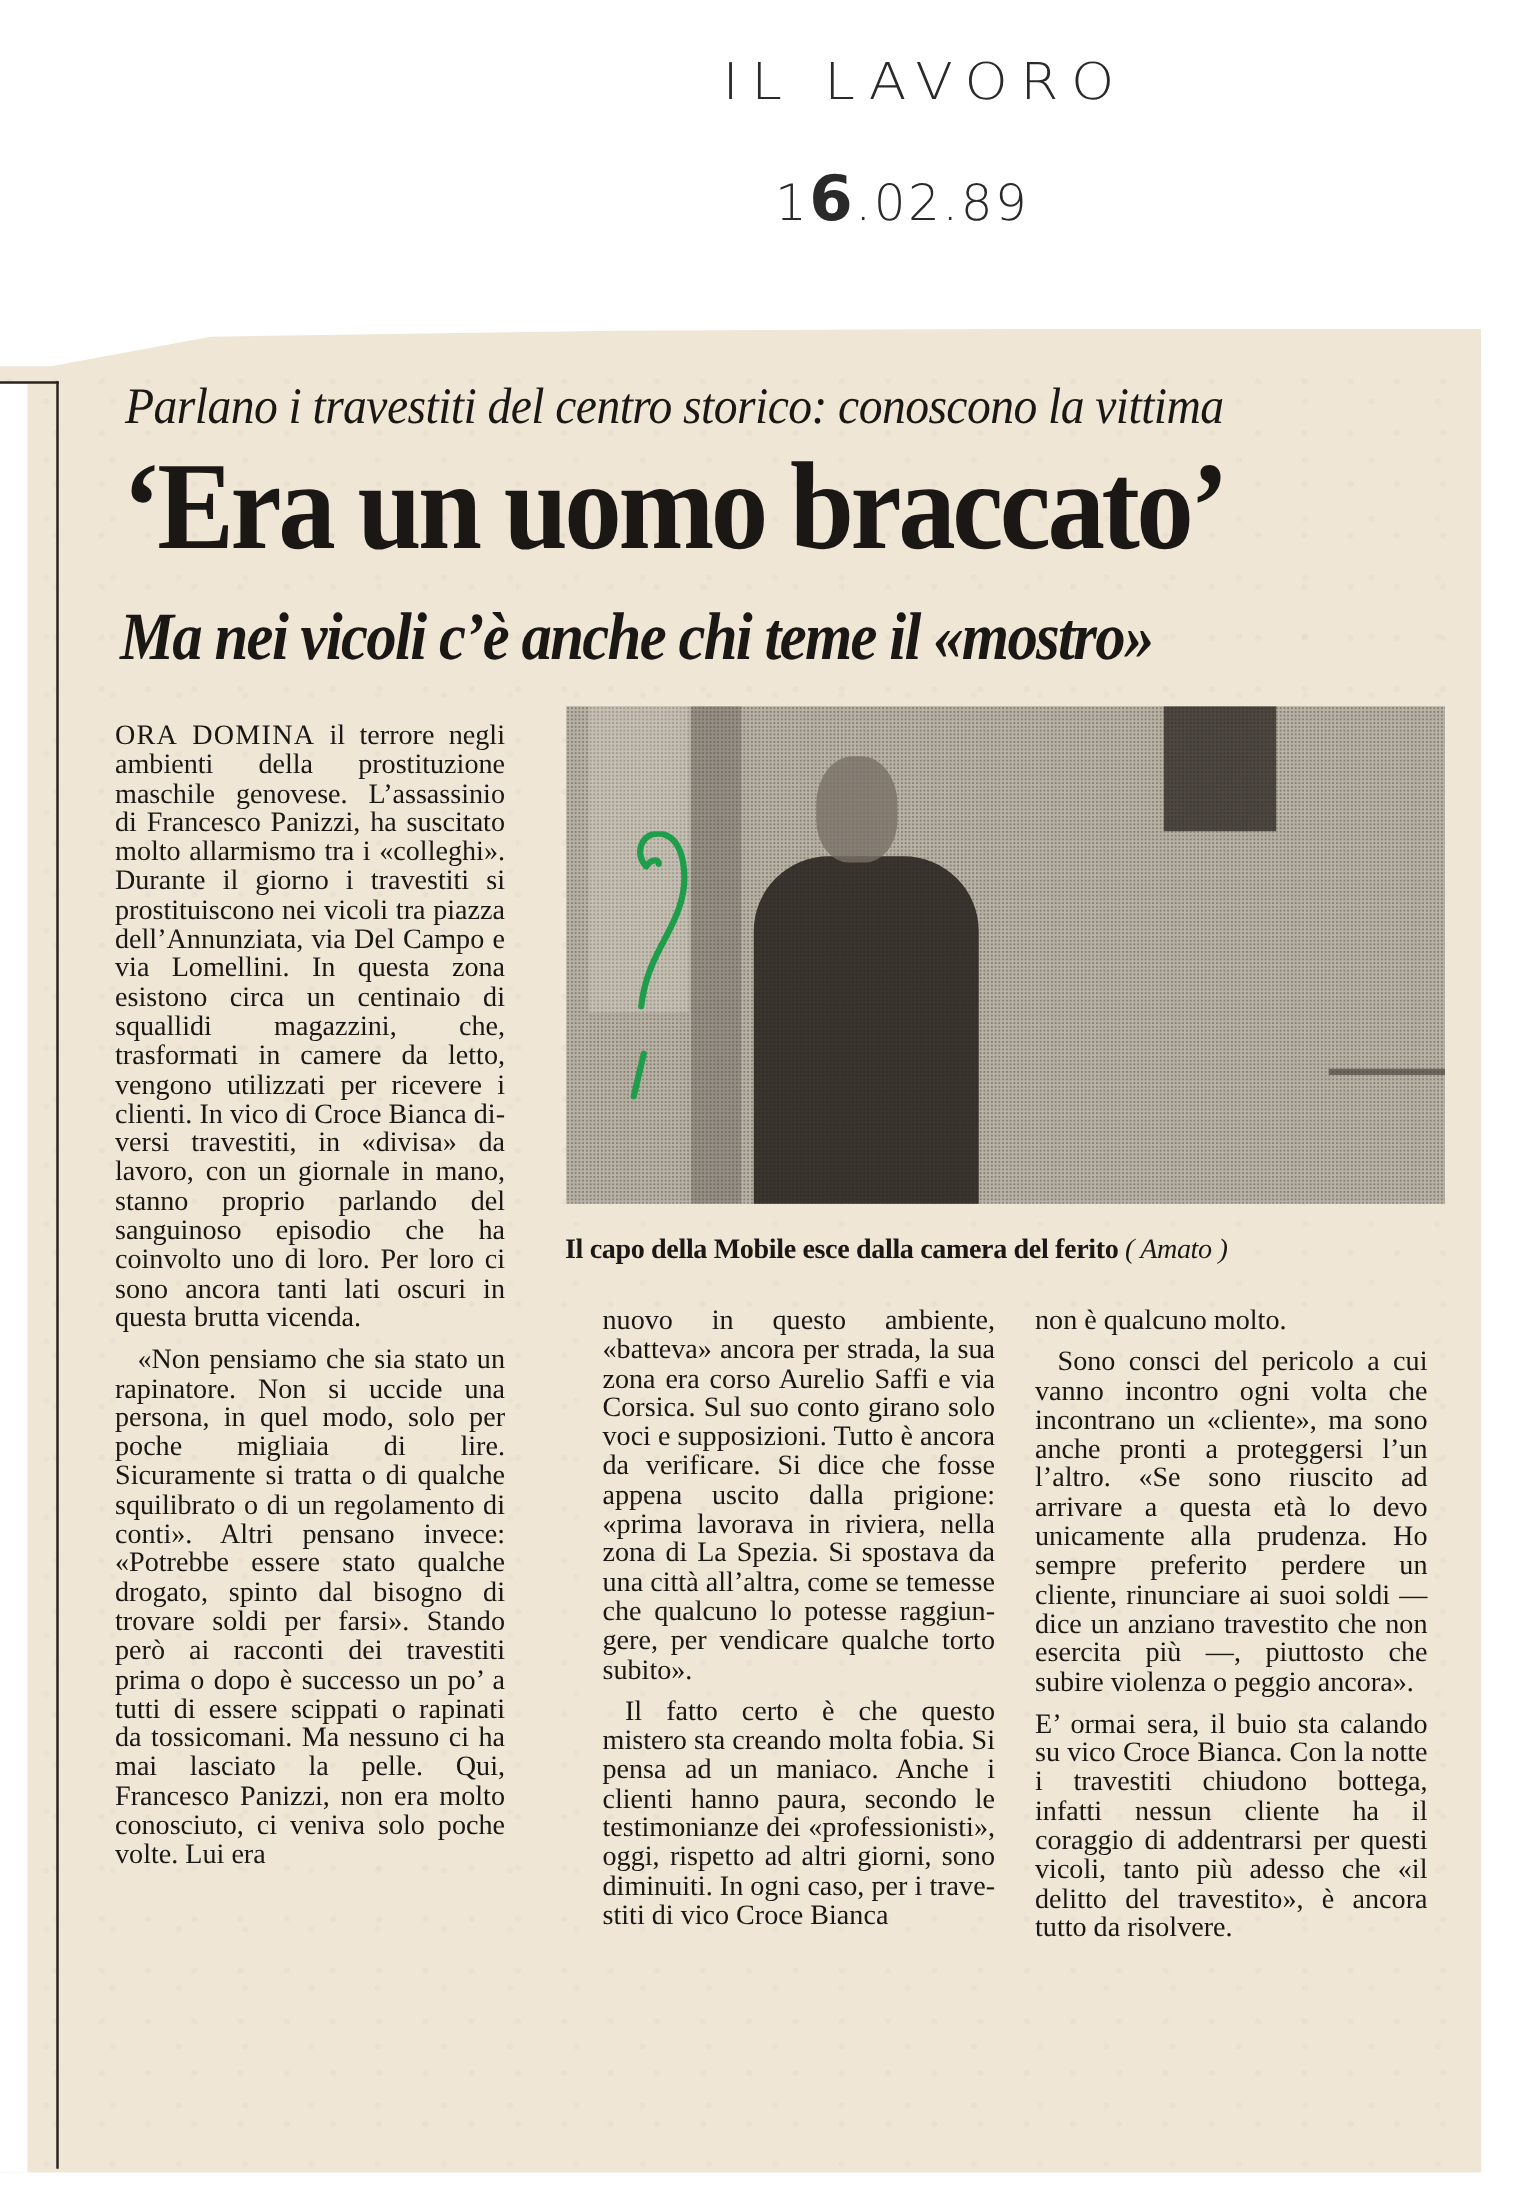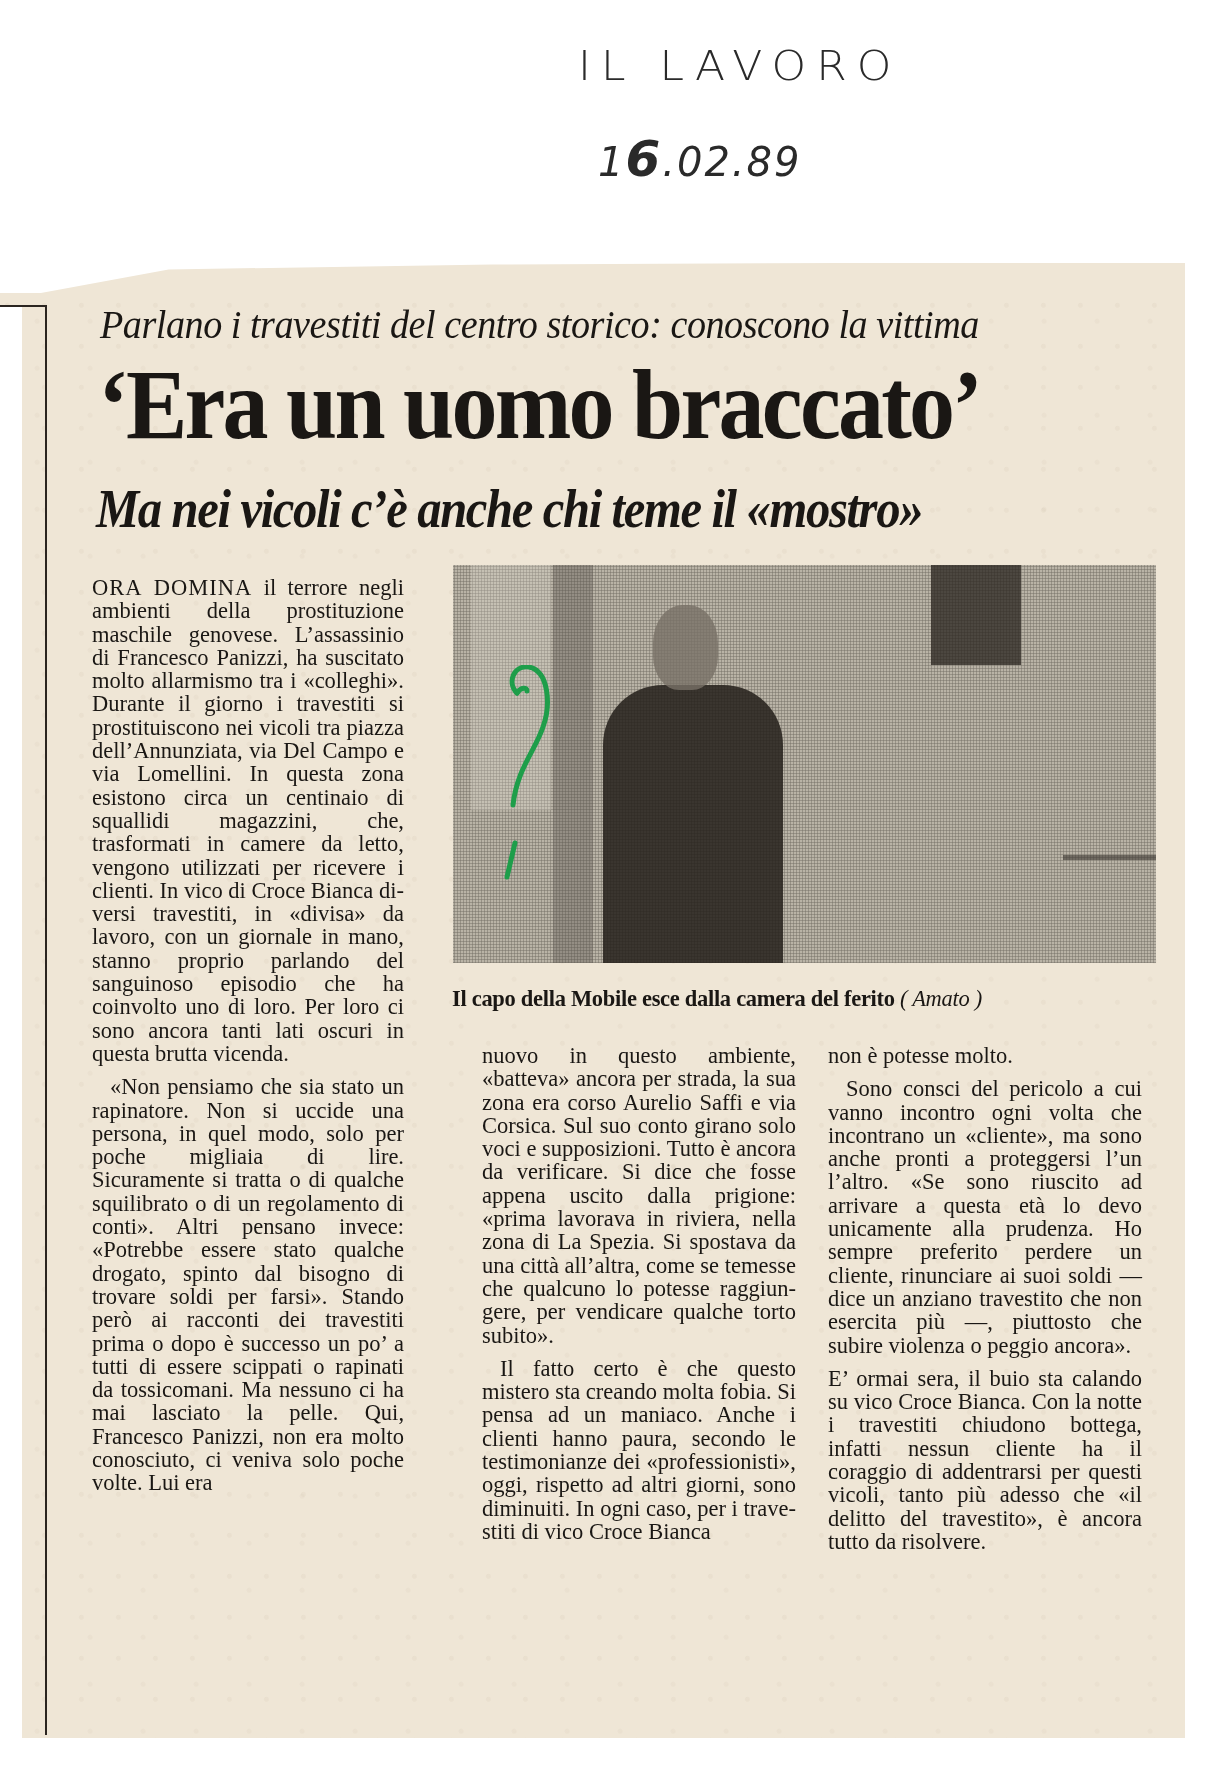--- a/index.html
+++ b/index.html
@@ -7,21 +7,21 @@
       width: 1221px; height: 1768px; position: relative; overflow: hidden;
       background: #ffffff;
       font-family: "Liberation Serif", "DejaVu Serif", serif;
       color: #1a1714;
     }
     .handwriting {
       position: absolute; font-family: "DejaVu Sans", sans-serif;
       color: #2a2a2a; font-weight: 300;
     }
     .hw-paper { left: 578px; top: 40px; font-size: 44px; letter-spacing: 10px; transform: scaleY(0.92); }
-    .hw-date { left: 598px; top: 130px; font-size: 40px; letter-spacing: 2px; font-style: italic; }
+    .hw-date { left: 620px; top: 130px; font-size: 40px; letter-spacing: 2px; }
     .hw-date .bold6 { font-weight: 700; font-size: 50px; }
 
     .clipping {
       position: absolute; left: 0; top: 293px; width: 1185px; height: 1445px;
       background: #efe6d6;
       background-image:
         radial-gradient(circle at 20% 30%, rgba(150,130,100,0.06) 0 2px, transparent 3px),
         radial-gradient(circle at 70% 60%, rgba(150,130,100,0.05) 0 2px, transparent 3px);
       background-size: 37px 41px, 53px 47px;
     }
@@ -123,16 +123,16 @@
   <span>Il capo della Mobile esce dalla camera del ferito</span>
   <span class="credit">( Amato )</span>
 </div>
 
 <div class="col col-2">
   <p>nuovo in questo ambiente, «batteva» ancora per strada, la sua zona era corso Aurelio Saffi e via Corsica. Sul suo conto girano solo voci e sup­posizioni. Tutto è ancora da verificare. Si dice che fosse appena uscito dalla prigione: «prima lavorava in riviera, nella zona di La Spezia. Si spostava da una città all’al­tra, come se temesse che qualcuno lo potesse raggiun­gere, per vendicare qualche torto subito».</p>
   <p class="indent">Il fatto certo è che questo mistero sta creando molta fo­bia. Si pensa ad un maniaco. Anche i clienti hanno paura, secondo le testimonianze dei «professionisti», oggi, rispetto ad altri giorni, sono diminui­ti. In ogni caso, per i trave­stiti di vico Croce Bianca</p>
 </div>
 
 <div class="col col-3">
-  <p>non è potesse molto.</p>
+  <p>non è qualcuno molto.</p>
   <p class="indent">Sono consci del pericolo a cui vanno incontro ogni volta che incontrano un «cliente», ma sono anche pronti a pro­teggersi l’un l’altro. «Se sono riuscito ad arrivare a questa età lo devo unicamente alla prudenza. Ho sempre preferi­to perdere un cliente, rinun­ciare ai suoi soldi — dice un anziano travestito che non esercita più —, piuttosto che subire violenza o peggio an­cora».</p>
   <p>E’ ormai sera, il buio sta ca­lando su vico Croce Bianca. Con la notte i travestiti chiu­dono bottega, infatti nessun cliente ha il coraggio di ad­dentrarsi per questi vicoli, tanto più adesso che «il delit­to del travestito», è ancora tutto da risolvere.</p>
 </div>
 
 </body></html>

